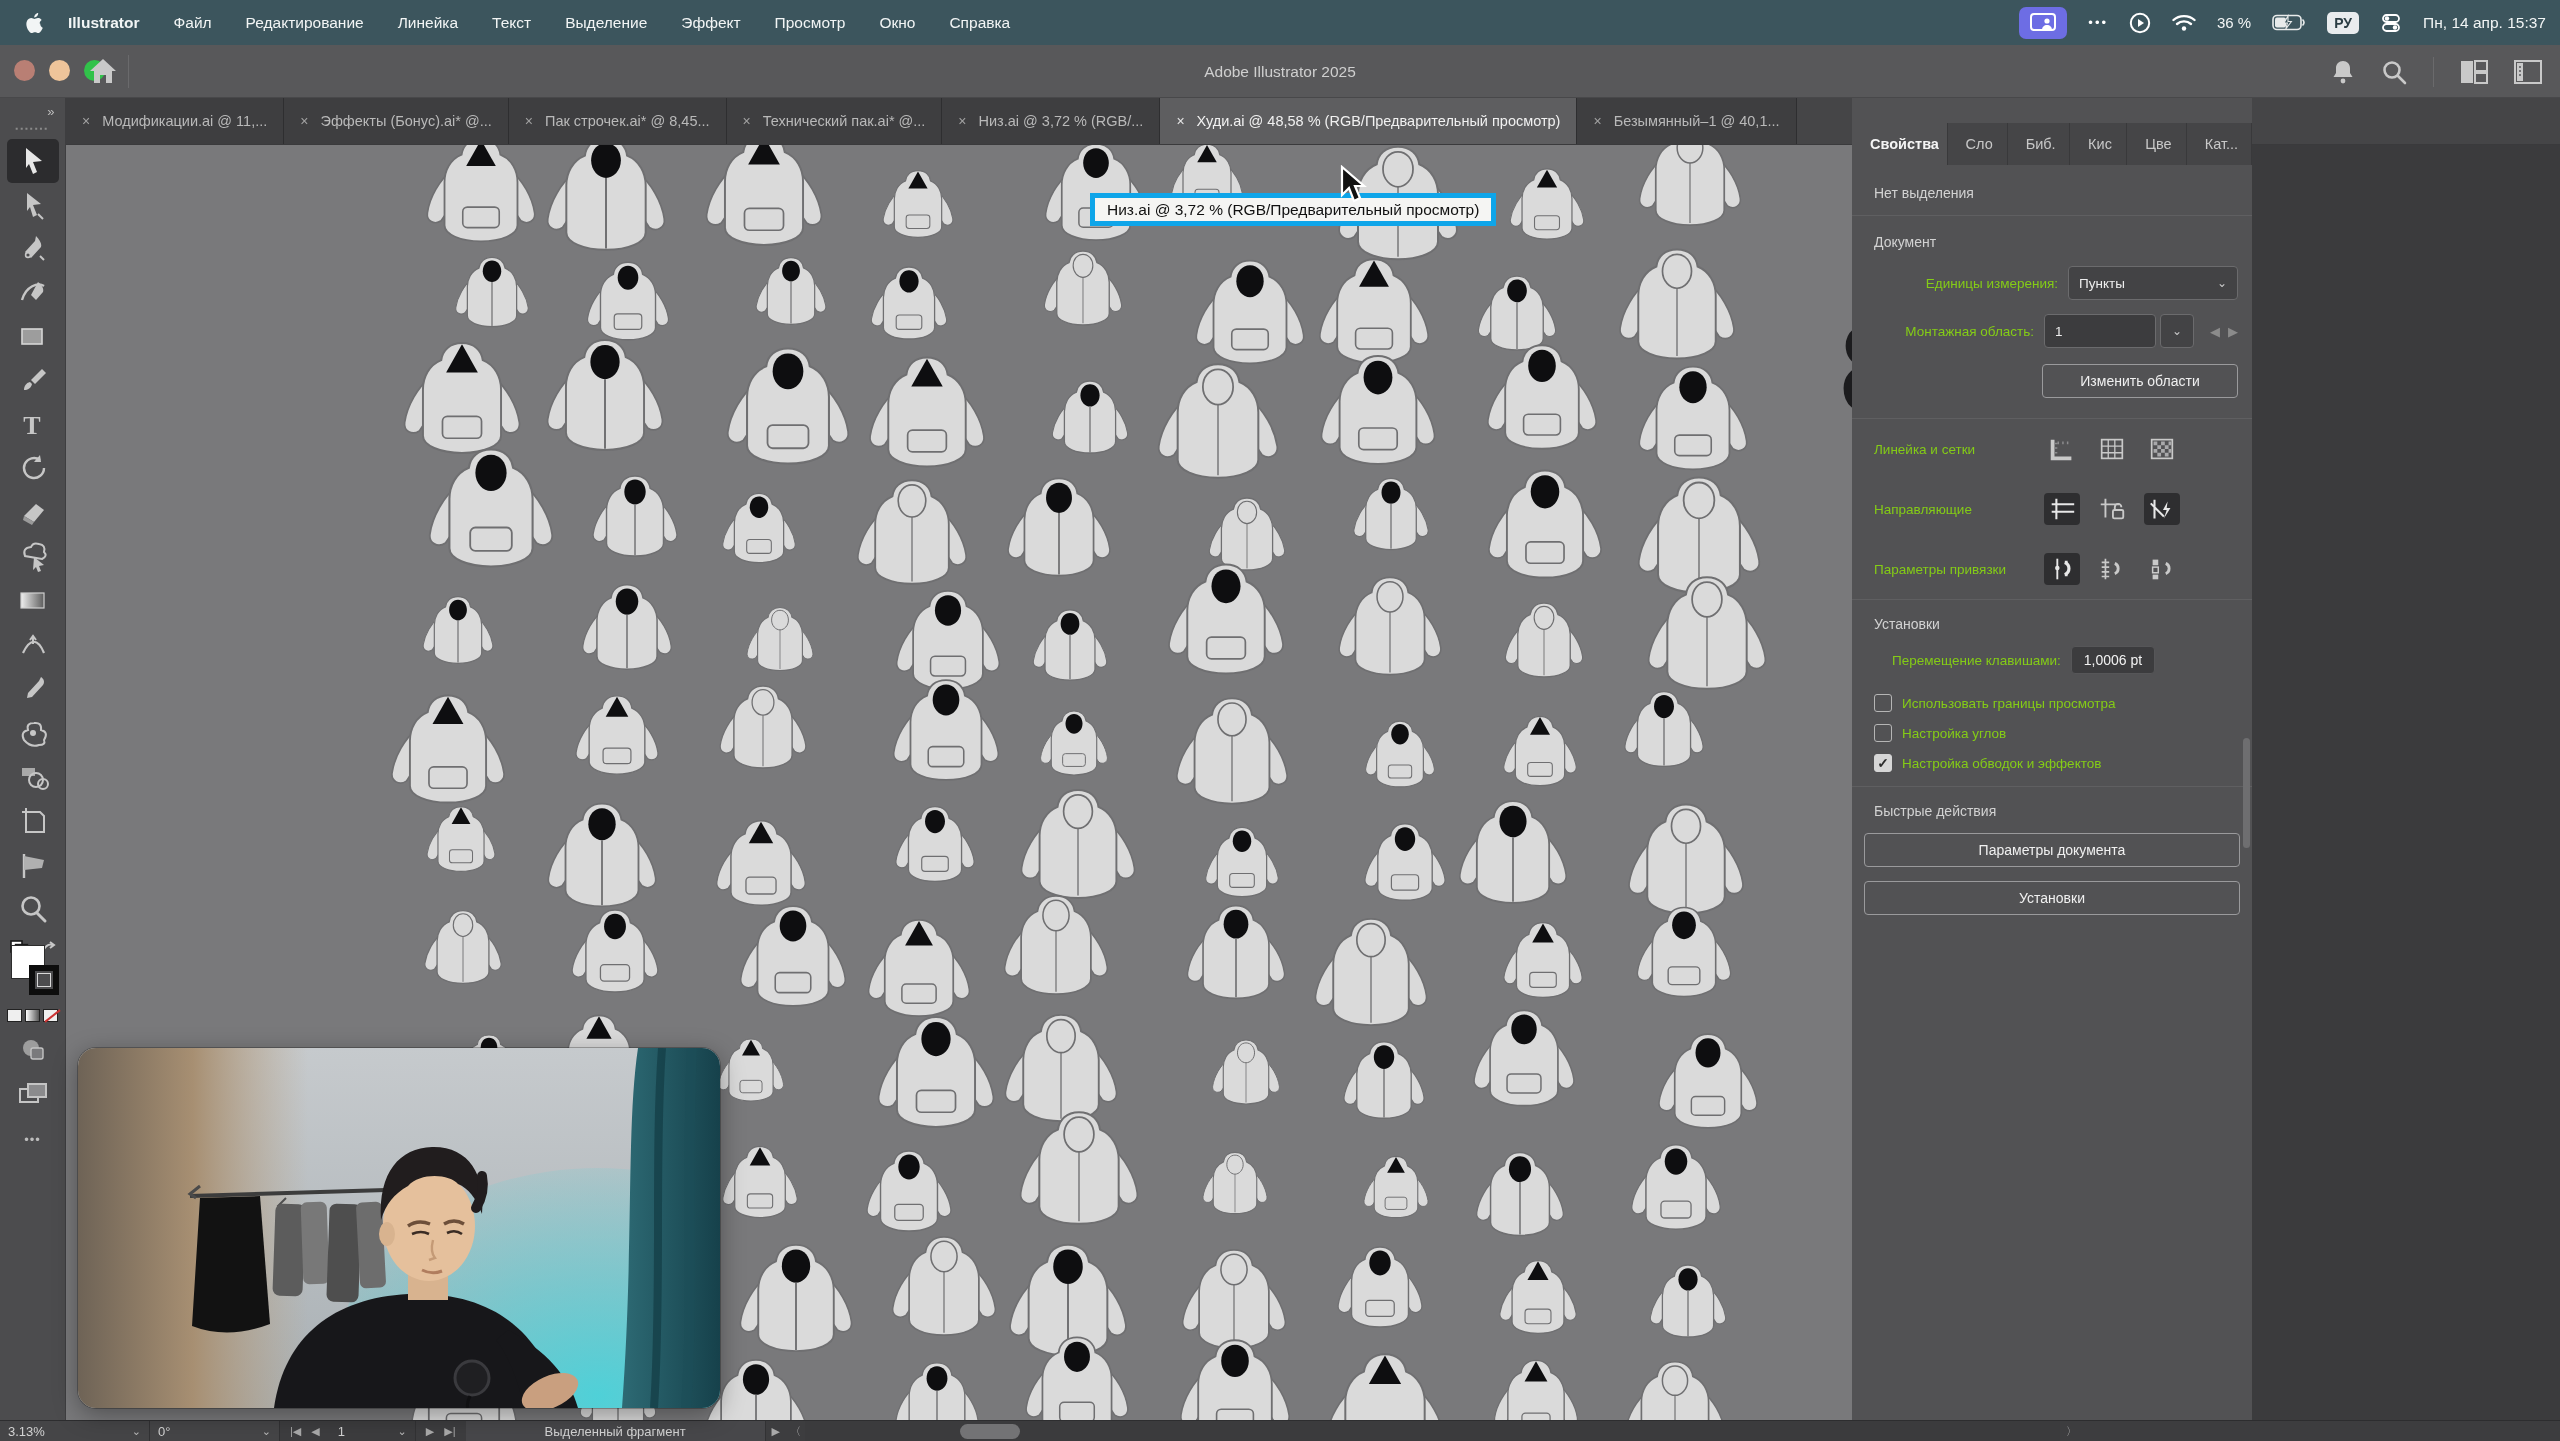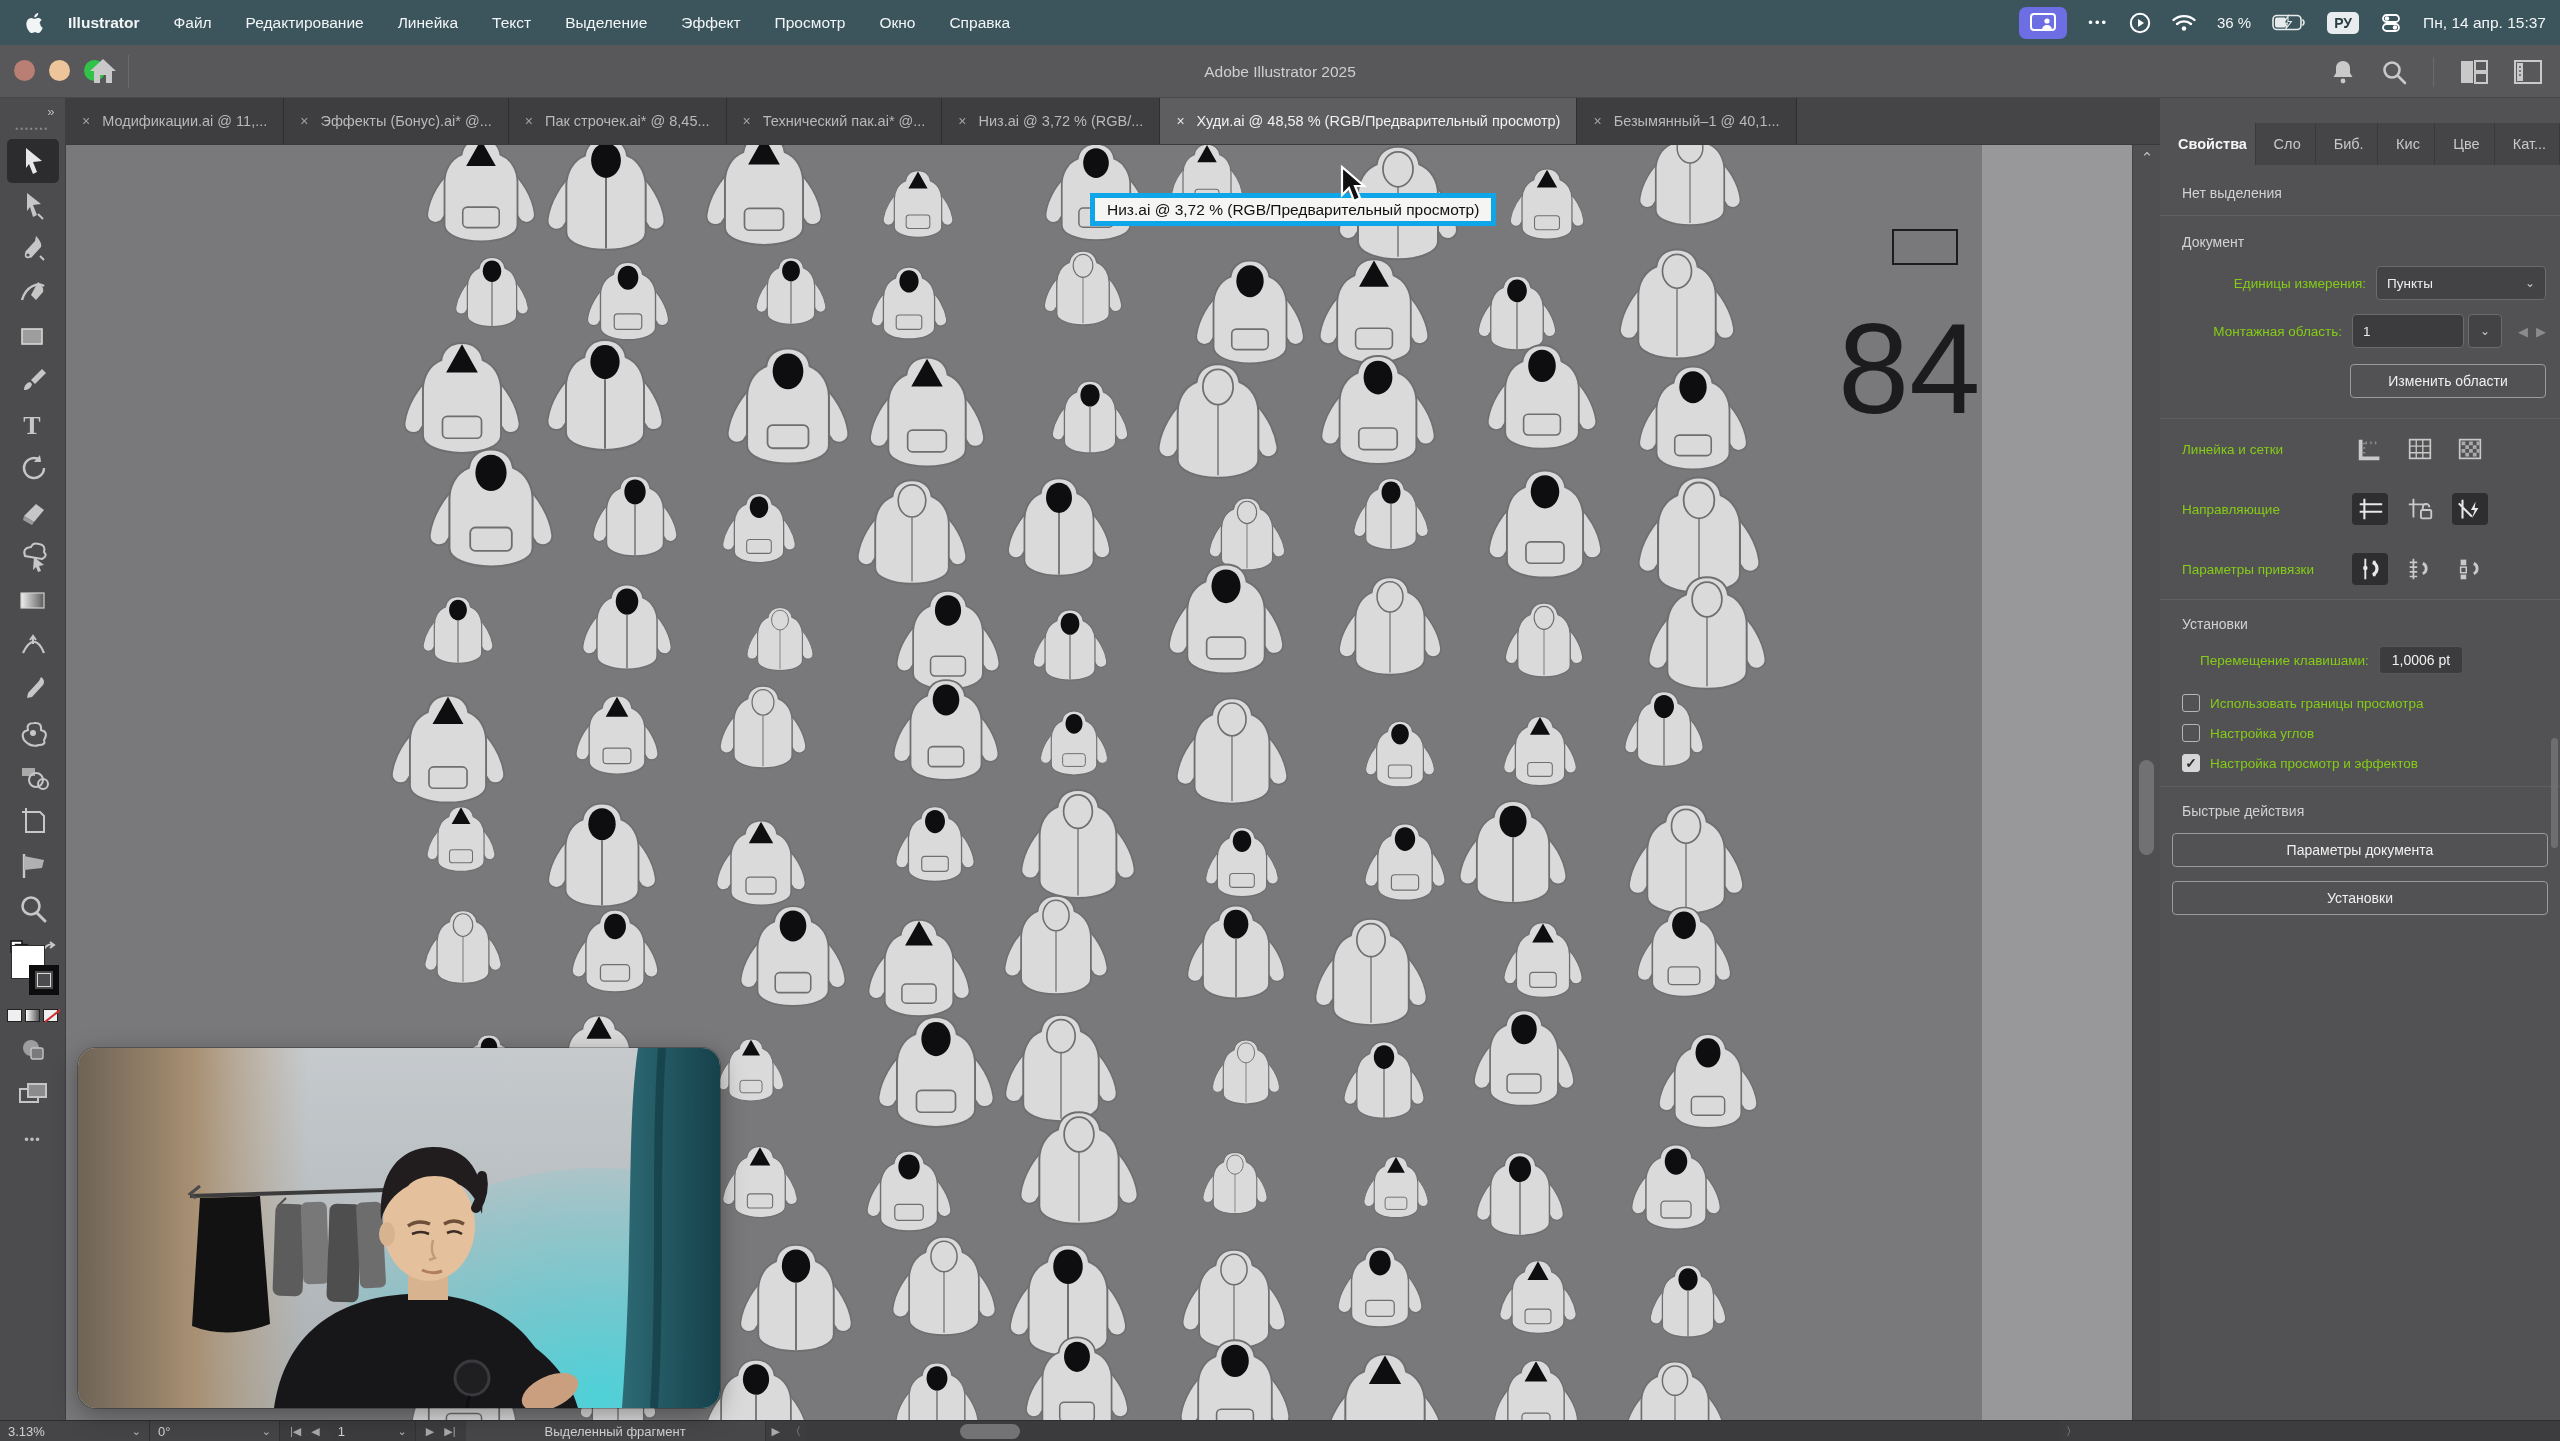--- a/index.html
+++ b/index.html
@@ -15,21 +15,21 @@
   .menu-item.app { font-weight:bold; }
   .menubar-right { margin-left:auto; display:flex; align-items:center; gap:21px; padding-right:14px; }
   .screenrec { width:48px; height:32px; background:#6d6de4; border-radius:7px;
     display:flex; align-items:center; justify-content:center; }
   .ru-badge { background:#e9ecee; color:#2b3d44; font-size:14px; font-weight:bold;
     border-radius:5px; padding:3px 7px; }
   .clock { font-size:15.5px; }
   .pct { font-size:15px; }
 
   
-  .window { position:absolute; left:0; top:45px; width:2560px; height:1396px; background:#565658; }
+  .window { position:absolute; left:0; top:45px; width:2252px; height:1396px; background:#565658; }
   .titlebar { position:absolute; left:0; top:0; width:2560px; height:53px; background:#58585a;
     border-bottom:1px solid #48484a; }
   .traffic { position:absolute; left:14px; top:15px; display:flex; gap:14px; }
   .tl { width:21px; height:21px; border-radius:50%; }
   .tl.red { background:#b97f74; } .tl.yellow { background:#eec49a; } .tl.green { background:#31c24a; }
   .home-ic { position:absolute; left:88px; top:12px; }
   .tb-div { position:absolute; left:128px; top:10px; width:1px; height:33px; background:#6a6a6c; }
   .win-title { position:absolute; left:0; right:0; top:0; height:53px; display:flex;
     align-items:center; justify-content:center; color:#cfcfcf; font-size:15.5px; }
   .titlebar-right { position:absolute; right:18px; top:0; height:53px; display:flex; align-items:center; gap:26px; }
@@ -1114,21 +1114,21 @@
             <div class="p-row" style="padding: 12px 22px 0px;">
               <span class="chk"></span>
               <span class="p-label">Использовать границы просмотра</span>
             </div>
             <div class="p-row" style="padding: 12px 22px 0px;">
               <span class="chk"></span>
               <span class="p-label">Настройка углов</span>
             </div>
             <div class="p-row" style="padding: 12px 22px 0px;">
               <span class="chk checked">✓</span>
-              <span class="p-label">Настройка просмотр и эффектов</span>
+              <span class="p-label">Настройка обводок и эффектов</span>
             </div>
           </div>
 
         <div class="p-div" style="margin-top:10px;"></div>
         <div style="padding:16px 22px 0;" class="p-sec-title">Быстрые действия</div>
         <div id="quick-actions" style="padding:14px 12px 0;">
             <div class="pbtn" style="margin-bottom: 14px;">Параметры документа</div>
             <div class="pbtn" style="margin-bottom: 14px;">Установки</div>
           </div>
       </div>

